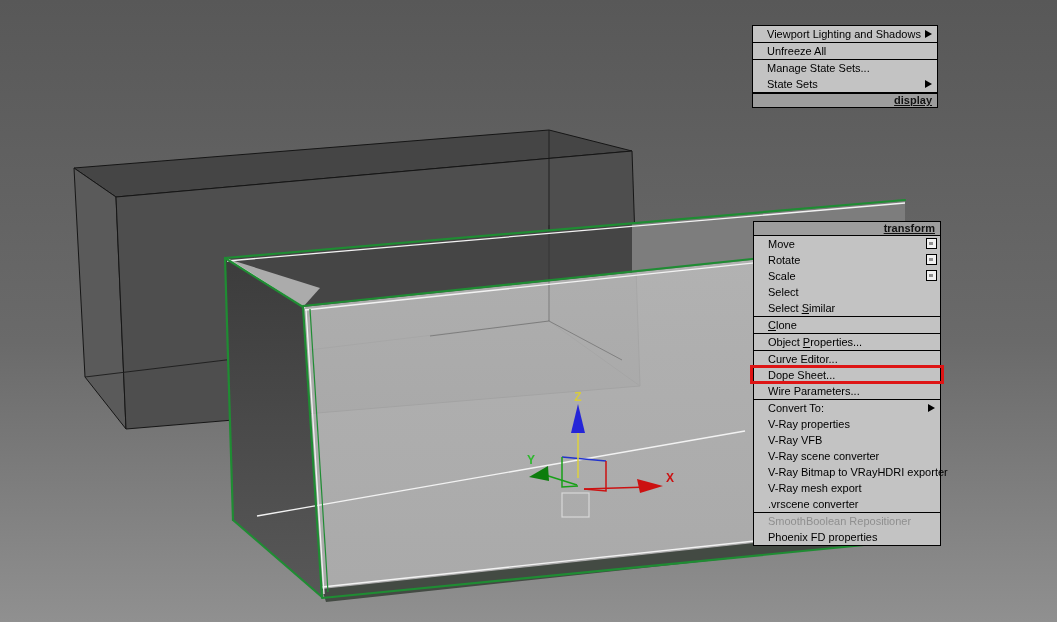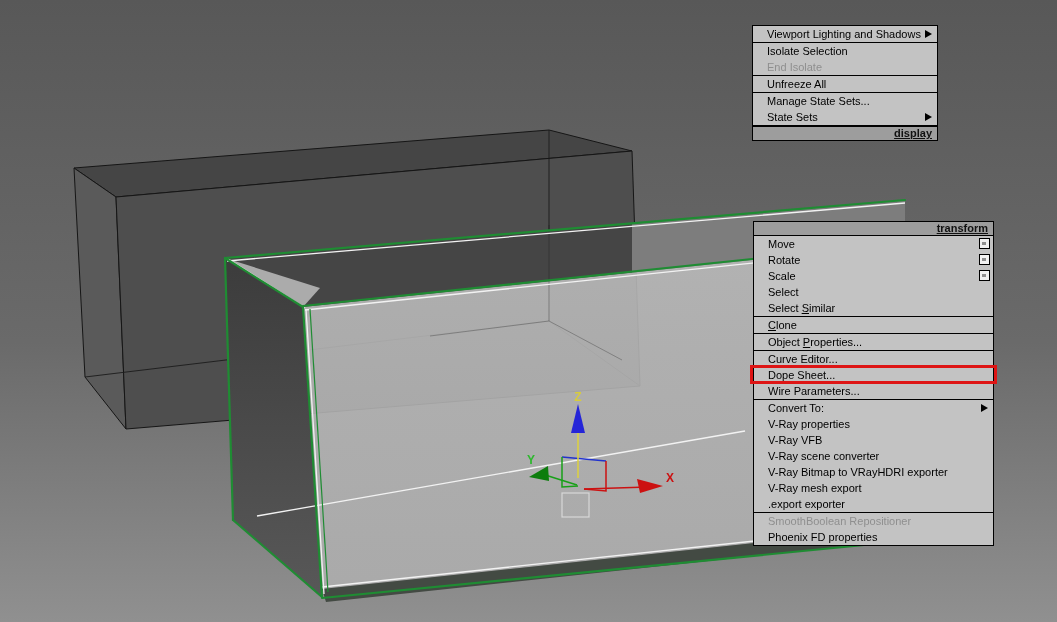--- a/index.html
+++ b/index.html
@@ -5,21 +5,21 @@
   html,body{margin:0;padding:0;background:#222;}
   .stage{
     position:relative;width:1057px;height:622px;overflow:hidden;
     background:linear-gradient(to bottom,#585858 0%,#6a6a6a 55%,#909090 100%);
     font-family:"Liberation Sans",sans-serif;
   }
   .vp-svg{position:absolute;left:0;top:0;}
   
   .menu{position:absolute;font-size:11px;color:#000;z-index:5;}
   .display-menu{left:752px;top:26px;width:186px;}
-  .transform-menu{left:753px;top:221px;width:241px;}
+  .transform-menu{left:753px;top:221px;width:188px;}
   .menu-header{
     height:13px;line-height:13px;background:#9d9d9d;border:1px solid #000;
     text-align:right;padding:0 5px;font-weight:bold;font-size:11px;color:#111;text-decoration:underline;
   }
   .menu-group{background:#c3c3c3;border:1px solid #000;margin-top:-1px;position:relative;}
   .transform-menu .menu-header{margin-top:0;}
   .transform-menu .menu-group:first-of-type{margin-top:-1px;}
   .menu-item{
     position:relative;height:16px;line-height:16px;padding-left:14px;
     white-space:nowrap;cursor:default;
@@ -123,24 +123,20 @@
       <text x="531" y="464" text-anchor="middle" font-size="12" font-weight="bold" fill="#2db82d">Y</text>
     </g>
   </svg>
 
   <div class="menu display-menu">
     <div class="menu-groups" id="display-groups">
         <div class="menu-group">
           <div class="menu-item"><span>Viewport Lighting and Shadows</span><span class="arrow"></span></div>
         </div>
         <div class="menu-group">
-          <div class="menu-item"><span>Isolate Selection</span></div>
-          <div class="menu-item disabled"><span>End Isolate</span></div>
-        </div>
-        <div class="menu-group">
           <div class="menu-item"><span>Unfreeze All</span></div>
         </div>
         <div class="menu-group">
           <div class="menu-item"><span>Manage State Sets...</span></div>
           <div class="menu-item"><span>State Sets</span><span class="arrow"></span></div>
         </div>
       </div>
     <div class="menu-header">display</div>
   </div>
 
@@ -165,21 +161,21 @@
           <div class="menu-item" style="z-index: 12;"><span>Dope Sheet...</span><div class="red-box"></div></div>
           <div class="menu-item"><span>Wire Parameters...</span></div>
         </div>
         <div class="menu-group">
           <div class="menu-item"><span>Convert To:</span><span class="arrow"></span></div>
           <div class="menu-item"><span>V-Ray properties</span></div>
           <div class="menu-item"><span>V-Ray VFB</span></div>
           <div class="menu-item"><span>V-Ray scene converter</span></div>
           <div class="menu-item"><span>V-Ray Bitmap to VRayHDRI exporter</span></div>
           <div class="menu-item"><span>V-Ray mesh export</span></div>
-          <div class="menu-item"><span>.export exporter</span></div>
+          <div class="menu-item"><span>.vrscene converter</span></div>
         </div>
         <div class="menu-group">
           <div class="menu-item disabled"><span>SmoothBoolean Repositioner</span></div>
           <div class="menu-item"><span>Phoenix FD properties</span></div>
         </div>
       </div>
   </div>
 
 </div>
 

